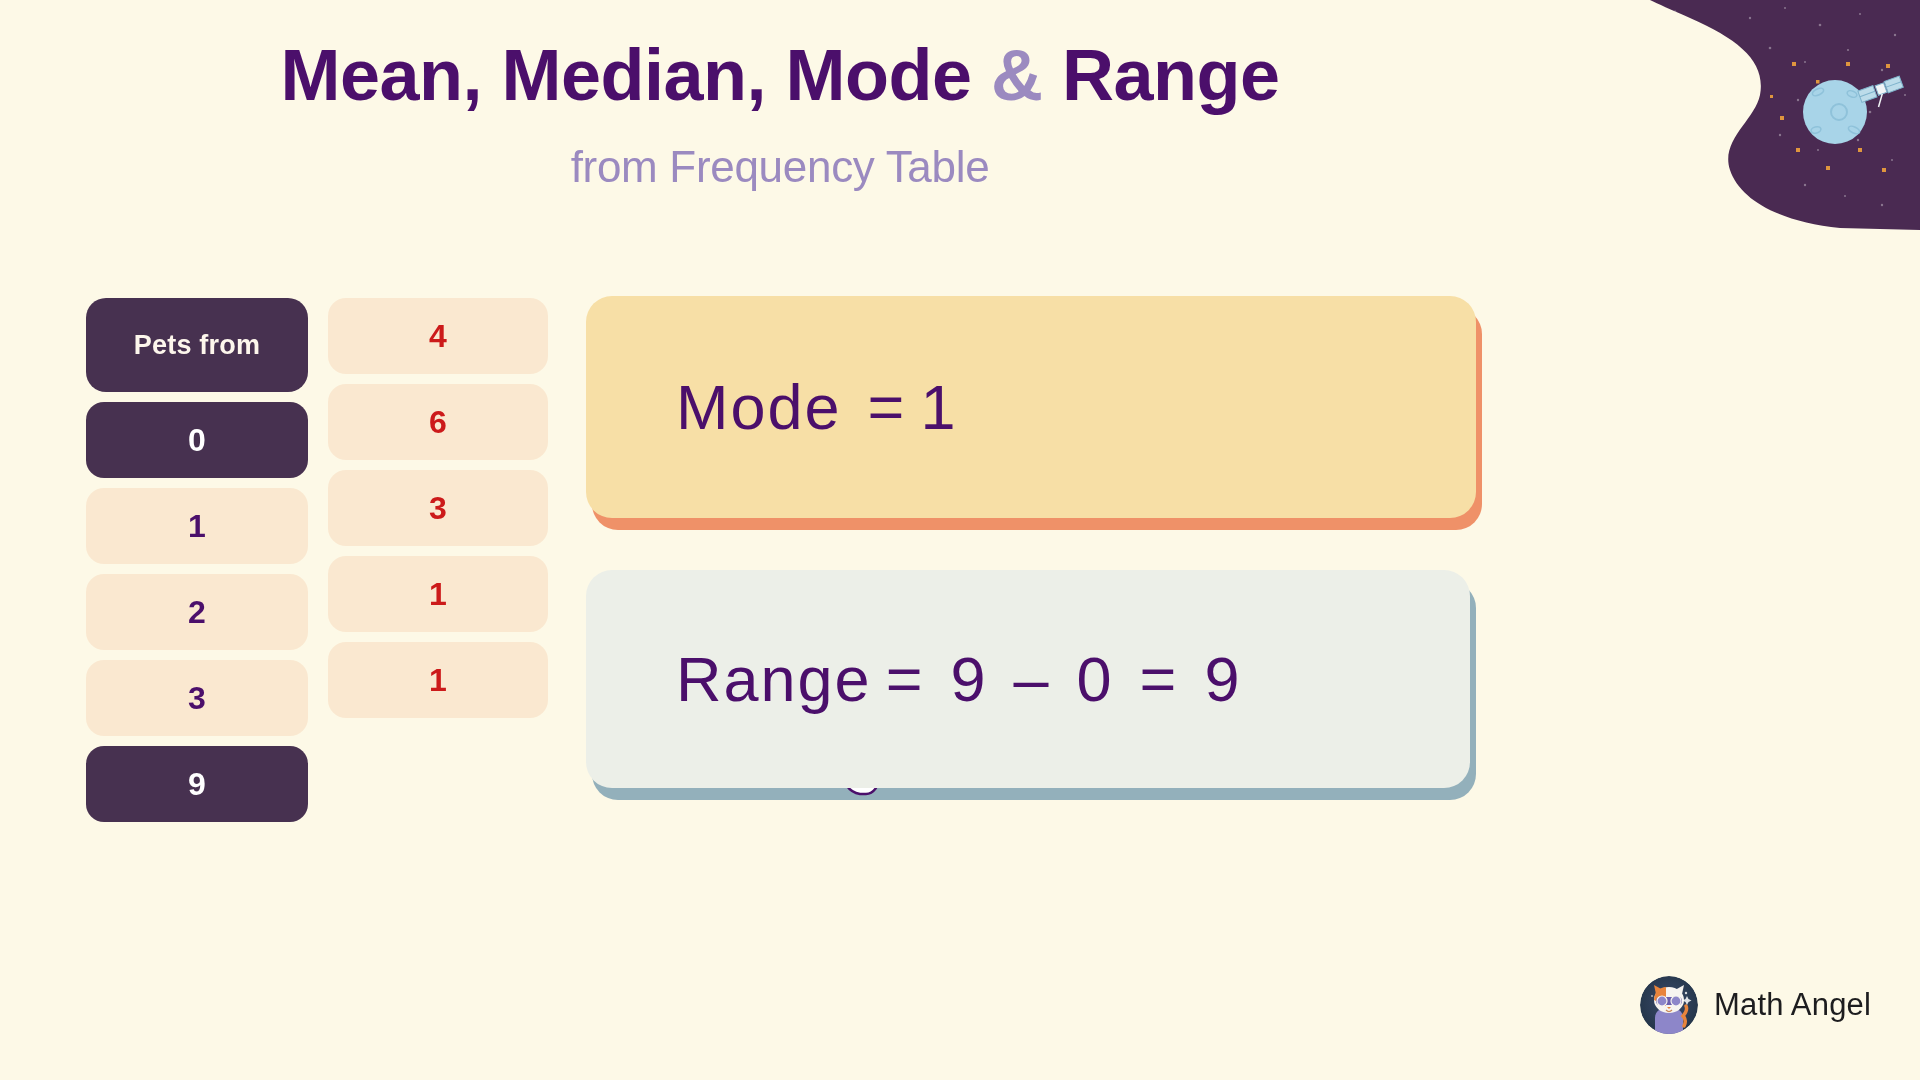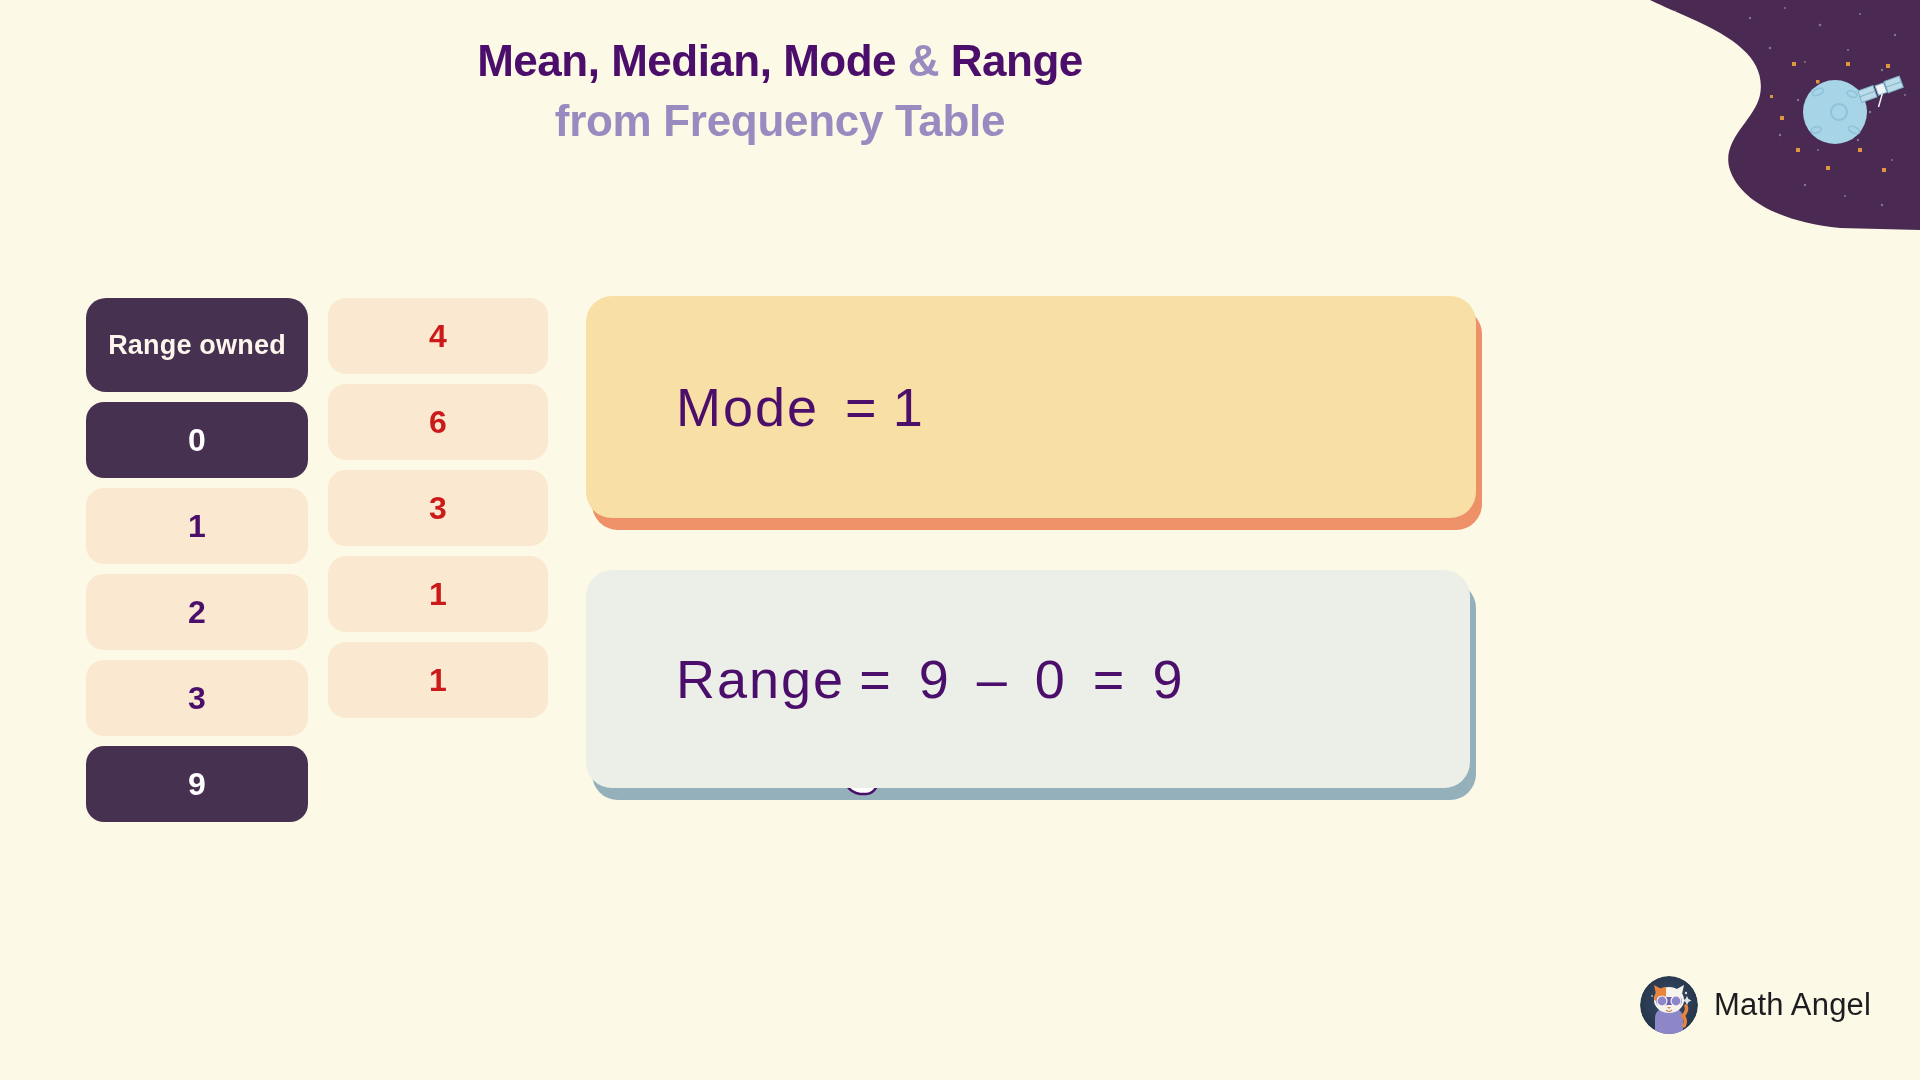--- a/index.html
+++ b/index.html
@@ -11,28 +11,28 @@
   }
   #stage { position: relative; width: 1920px; height: 1080px; background: #fdf9e7; }
 
   
   .space-blob { position: absolute; top: 0; right: 0; width: 300px; height: 230px; overflow: hidden; }
   .space-blob svg { display: block; }
 
   
   .title-wrap { position: absolute; top: 38px; left: 0; width: 1560px; text-align: center; }
   .title {
-    font-size: 44px; font-weight: 700; letter-spacing: -0.5px;
+    font-size: 72px; font-weight: 700; letter-spacing: -0.5px;
     line-height: 1.05; white-space: nowrap;
   }
   .t-dark { color: #4b0f6b; }
   .t-light { color: #9b8ac0; }
   .subtitle {
-    margin-top: 12px;
-    font-size: 44px; font-weight: 700; color: #9b8ac0; letter-spacing: -0.3px;
+    margin-top: 28px;
+    font-size: 44px; font-weight: 400; color: #9b8ac0; letter-spacing: -0.3px;
   }
 
   
   .table { position: absolute; left: 86px; top: 298px; display: flex; gap: 20px; }
   .col { display: flex; flex-direction: column; gap: 10px; }
   .col-pets { width: 222px; }
   .col-freq { width: 220px; }
 
   .cell {
     height: 76px; border-radius: 18px;
@@ -61,21 +61,21 @@
 
   .card-mode { left: 586px; top: 296px; width: 890px; height: 222px; }
   .card-mode .shadow { background: #ef9168; }
   .card-mode .face { background: #f7dfa6; }
 
   .card-range { left: 586px; top: 570px; width: 884px; height: 218px; }
   .card-range .shadow { background: #93b0bb; }
   .card-range .face { background: #ecefe8; }
 
   .eq {
-    color: #4b0f6b; font-size: 54px; font-weight: 400;
+    color: #4b0f6b; font-size: 63px; font-weight: 400;
     padding-left: 90px; letter-spacing: 2px; white-space: nowrap;
     position: relative;
   }
   .eq .gap { display: inline-block; width: 26px; }
   .eq .gap-s { display: inline-block; width: 14px; }
 
   .annot {
     position: absolute; color: #4b0f6b; font-size: 26px; font-weight: 400;
     letter-spacing: 0.5px;
   }
@@ -170,21 +170,21 @@
 
   <div class="title-wrap">
     <div class="title">
       <span class="t-dark">Mean</span><span class="t-dark">, </span><span class="t-dark">Median</span><span class="t-dark">, </span><span class="t-dark">Mode</span><span class="t-light"> &amp; </span><span class="t-dark">Range</span>
     </div>
     <div class="subtitle">from Frequency Table</div>
   </div>
 
   <div class="table">
     <div class="col col-pets">
-      <div class="cell head">Range owned</div>
+      <div class="cell head">Pets from</div>
       <div class="cell val-hl">0</div>
       <div class="cell val-normal">1</div>
       <div class="cell val-normal">2</div>
       <div class="cell val-normal">3</div>
       <div class="cell val-hl">9</div>
     </div>
     <div class="col col-freq">
       <div class="cell freq-normal">4</div>
       <div class="cell freq-normal">6</div>
       <div class="cell freq-normal">3</div>

